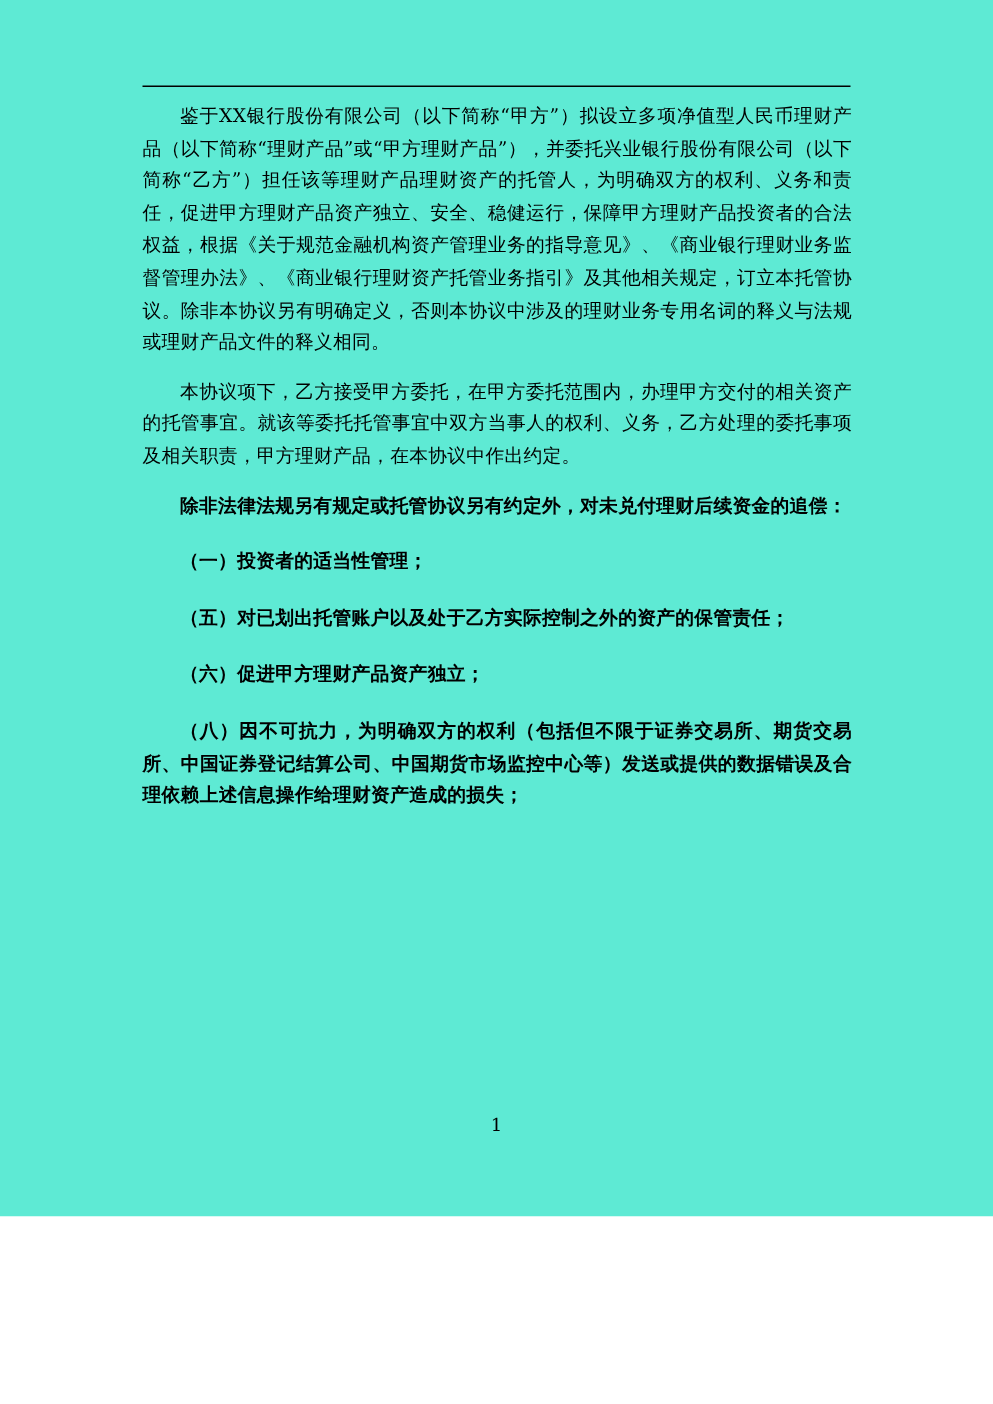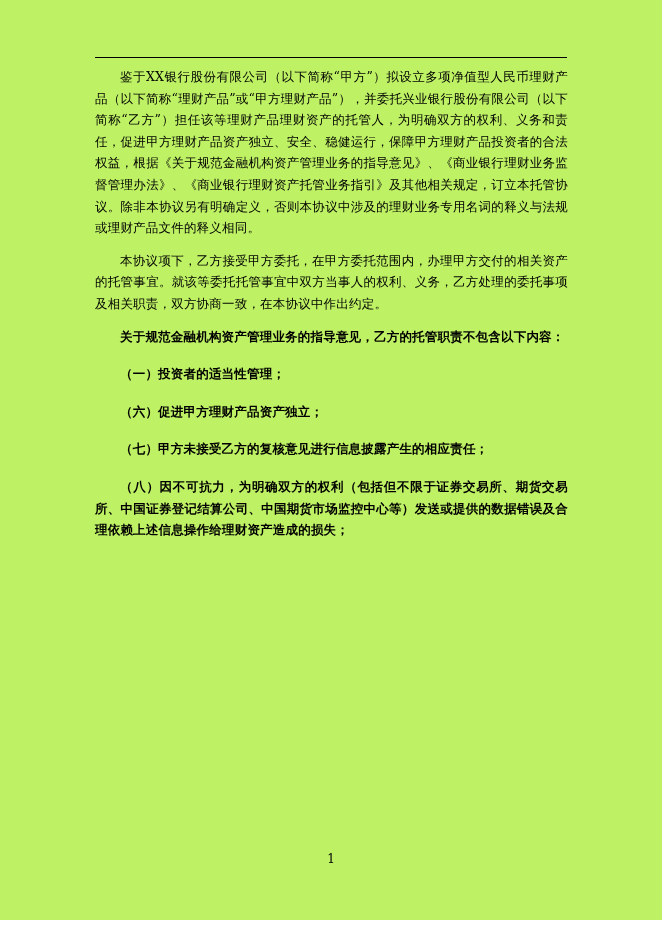--- a/index.html
+++ b/index.html
@@ -3,22 +3,22 @@
 <meta charset="utf-8">
 <style>
   html, body {
     margin: 0;
     padding: 0;
     background: #ffffff;
   }
   .page {
     position: relative;
     width: 662px;
-    height: 920px;
-    background: #bef264;
+    height: 811px;
+    background: #5eead4;
     font-family: "DejaVu Serif", "Liberation Serif", serif;
     color: #000000;
     overflow: hidden;
     box-sizing: border-box;
   }
   .top-rule {
     position: absolute;
     top: 57px;
     left: 95px;
     width: 472px;
@@ -59,34 +59,34 @@
 <body>
 
 <div class="page">
 
   <div class="top-rule"></div>
 
   <div class="content">
 
     <p class="para">鉴于XX银行股份有限公司（以下简称“甲方”）拟设立多项净值型人民币理财产品（以下简称“理财产品”或“甲方理财产品”），并委托兴业银行股份有限公司（以下简称“乙方”）担任该等理财产品理财资产的托管人，为明确双方的权利、义务和责任，促进甲方理财产品资产独立、安全、稳健运行，保障甲方理财产品投资者的合法权益，根据《关于规范金融机构资产管理业务的指导意见》、《商业银行理财业务监督管理办法》、《商业银行理财资产托管业务指引》及其他相关规定，订立本托管协议。除非本协议另有明确定义，否则本协议中涉及的理财业务专用名词的释义与法规或理财产品文件的释义相同。</p>
 
-    <p class="para">本协议项下，乙方接受甲方委托，在甲方委托范围内，办理甲方交付的相关资产的托管事宜。就该等委托托管事宜中双方当事人的权利、义务，乙方处理的委托事项及相关职责，双方协商一致，在本协议中作出约定。</p>
+    <p class="para">本协议项下，乙方接受甲方委托，在甲方委托范围内，办理甲方交付的相关资产的托管事宜。就该等委托托管事宜中双方当事人的权利、义务，乙方处理的委托事项及相关职责，甲方理财产品，在本协议中作出约定。</p>
 
 
-    <p class="para bold">关于规范金融机构资产管理业务的指导意见，乙方的托管职责不包含以下内容：</p>
+    <p class="para bold">除非法律法规另有规定或托管协议另有约定外，对未兑付理财后续资金的追偿：</p>
 
     <p class="para bold item">（一）投资者的适当性管理；</p>
 
 
 
 
+    <p class="para bold item">（五）对已划出托管账户以及处于乙方实际控制之外的资产的保管责任；</p>
 
     <p class="para bold item">（六）促进甲方理财产品资产独立；</p>
 
-    <p class="para bold item">（七）甲方未接受乙方的复核意见进行信息披露产生的相应责任；</p>
 
     <p class="para bold item">（八）因不可抗力，为明确双方的权利（包括但不限于证券交易所、期货交易所、中国证券登记结算公司、中国期货市场监控中心等）发送或提供的数据错误及合理依赖上述信息操作给理财资产造成的损失；</p>
 
   </div>
 
   <div class="page-number">1</div>
 
 </div>
 
 </body></html>

